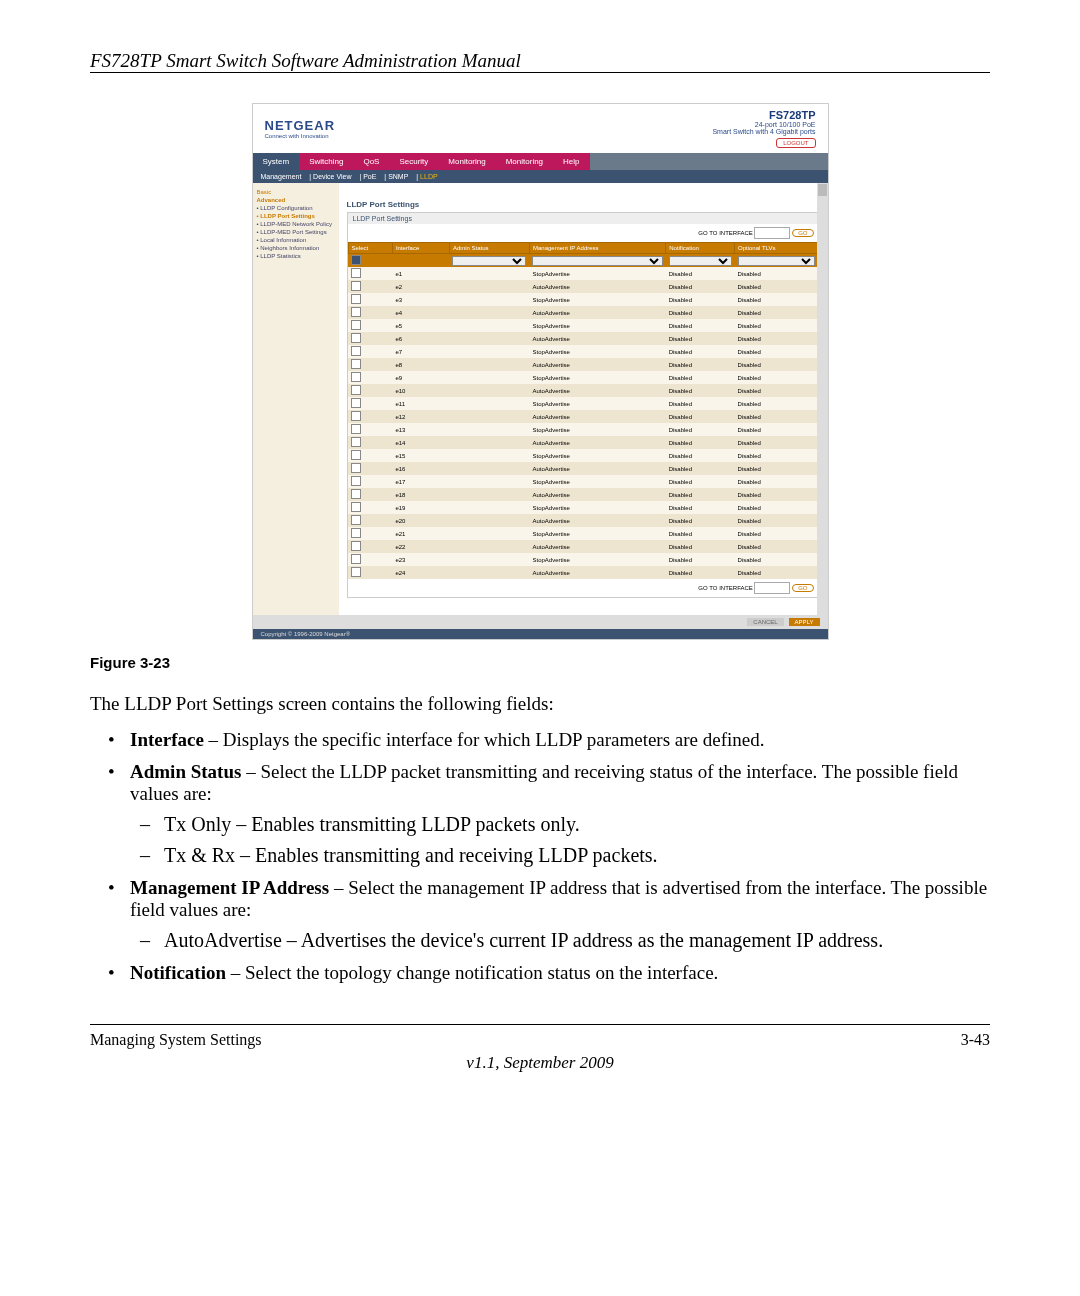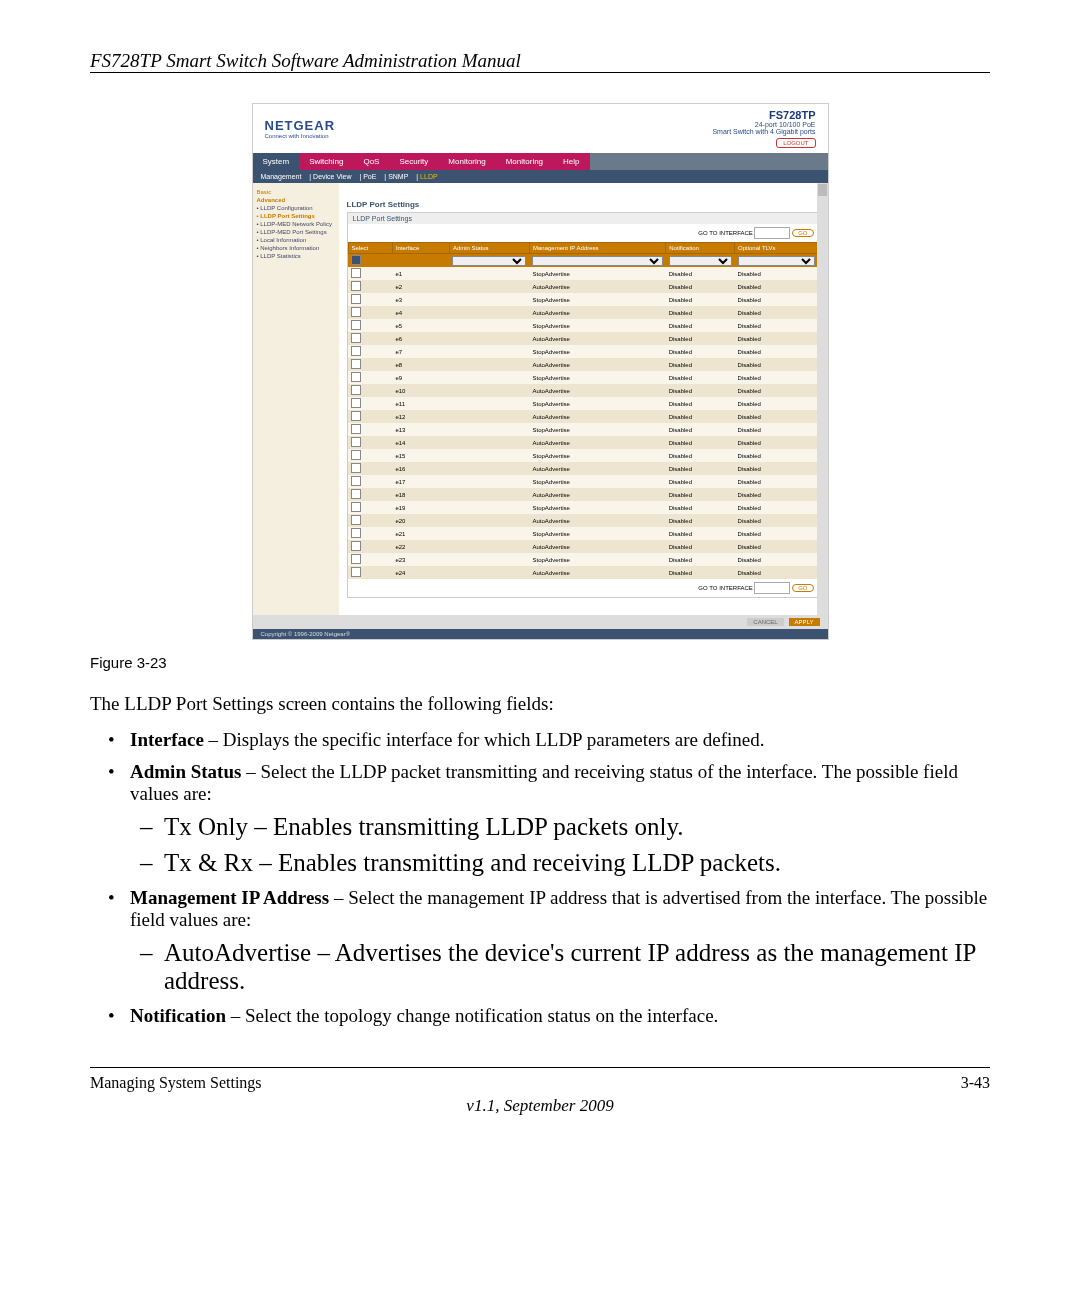--- a/index.html
+++ b/index.html
@@ -37,27 +37,27 @@
 .cb{width:8px;height:8px;border:1px solid #888;background:#fff;display:inline-block}
 .cb.dk{background:#3b5370}
 tr.odd td{background:#f9f5ea}
 tr.even td{background:#ede5d0}
 .sbar{position:absolute;right:0;top:0;bottom:0;width:11px;background:#ddd}
 .sbar div{background:#bbb;height:12px;margin:1px}
 .ftrbtn{background:#ddd;text-align:right;padding:3px 8px}
 .ftrbtn span{display:inline-block;background:#ccc;padding:1px 6px;font-size:6px;margin-left:3px;color:#666}
 .ftrbtn .ap{background:#c77a00;color:#fff}
 .copy{background:#3b5370;color:#ddd;padding:2px 8px;font-size:6px}
-.figcap{font-weight:normal;font-family:Arial,sans-serif;font-size:15px;margin:14px 0 22px 0}
+.figcap{font-weight:bold;font-family:Arial,sans-serif;font-size:15px;margin:14px 0 22px 0}
 .desc{font-size:19px;margin:14px 0}
 ul.b1{list-style:none;padding-left:40px;margin:0}
 ul.b1>li{margin:10px 0;font-size:19px;position:relative}
 ul.b1>li:before{content:"•";position:absolute;left:-22px}
 ul.b2{list-style:none;padding-left:34px;margin:6px 0}
-ul.b2>li{margin:8px 0;font-size:25px;position:relative}
+ul.b2>li{margin:8px 0;font-size:20px;position:relative}
 ul.b2>li:before{content:"–";position:absolute;left:-24px}
 .pfoot{border-top:1px solid #000;margin-top:40px;padding-top:6px;display:flex;justify-content:space-between;font-size:16px}
 .ver{text-align:center;font-style:italic;font-size:17px;margin-top:4px}
 </style>
 </head>
 <body>
 
 <div class="hdr">FS728TP Smart Switch Software Administration Manual</div>
 
 <div class="screenshot">

